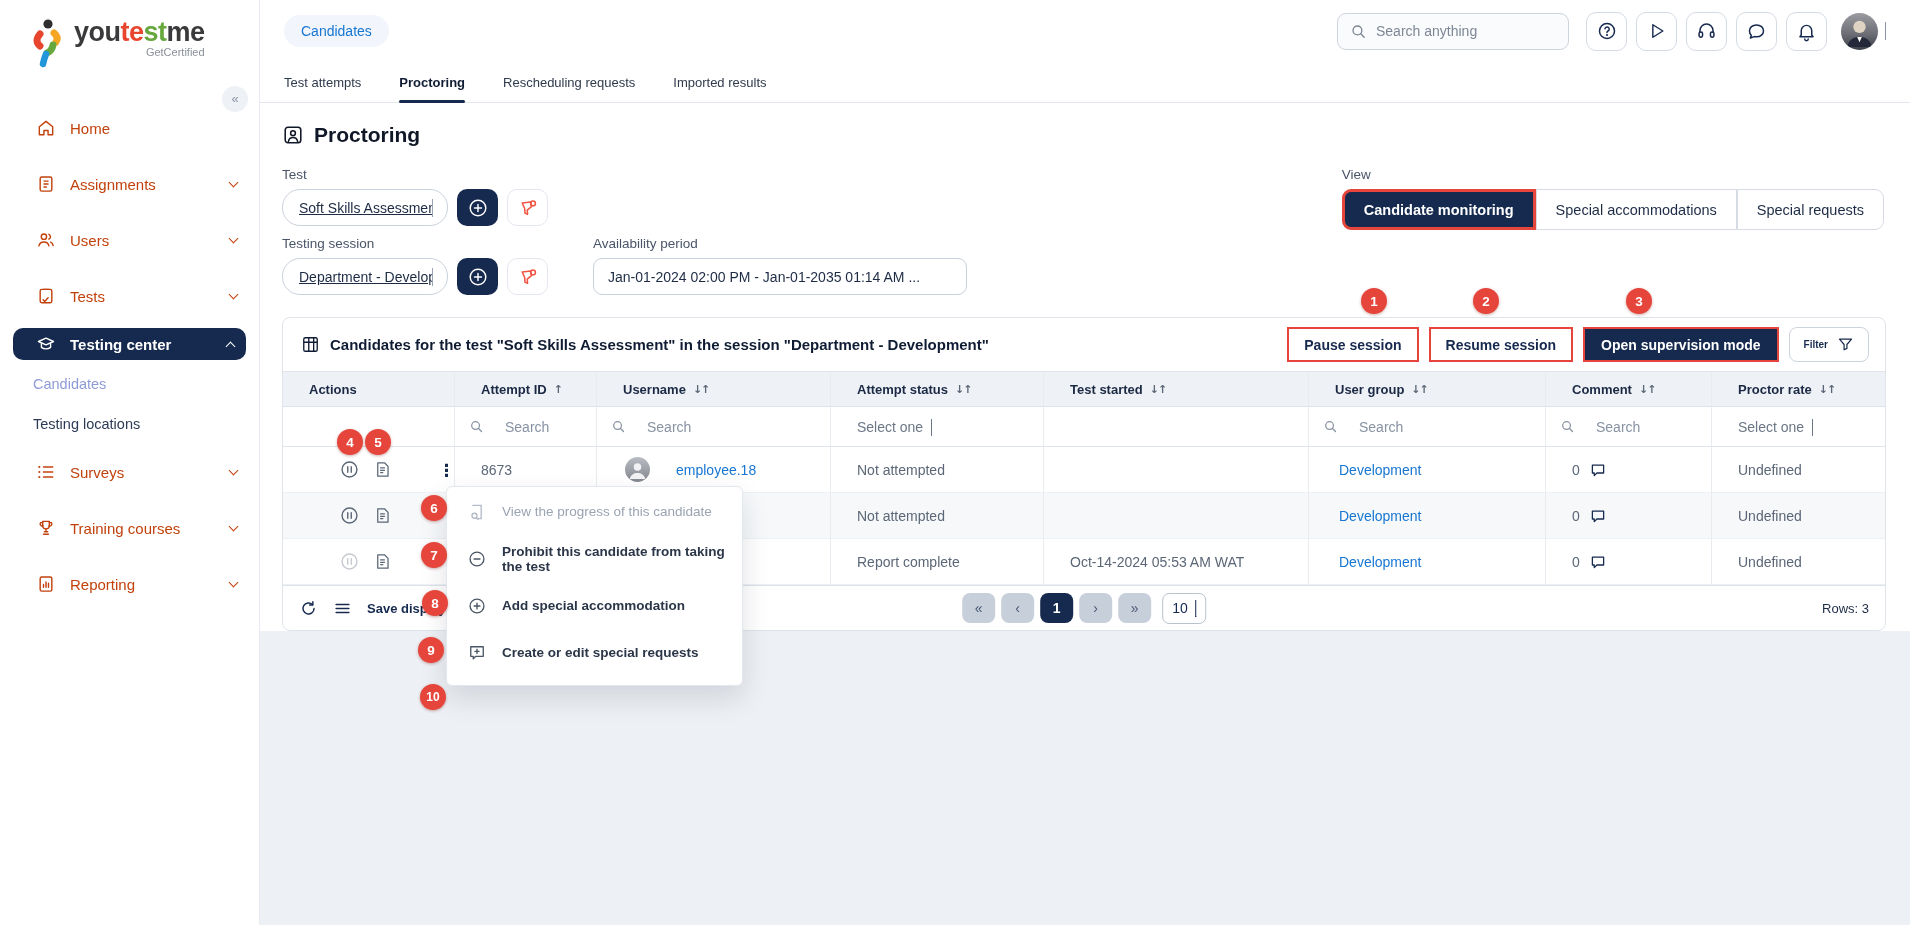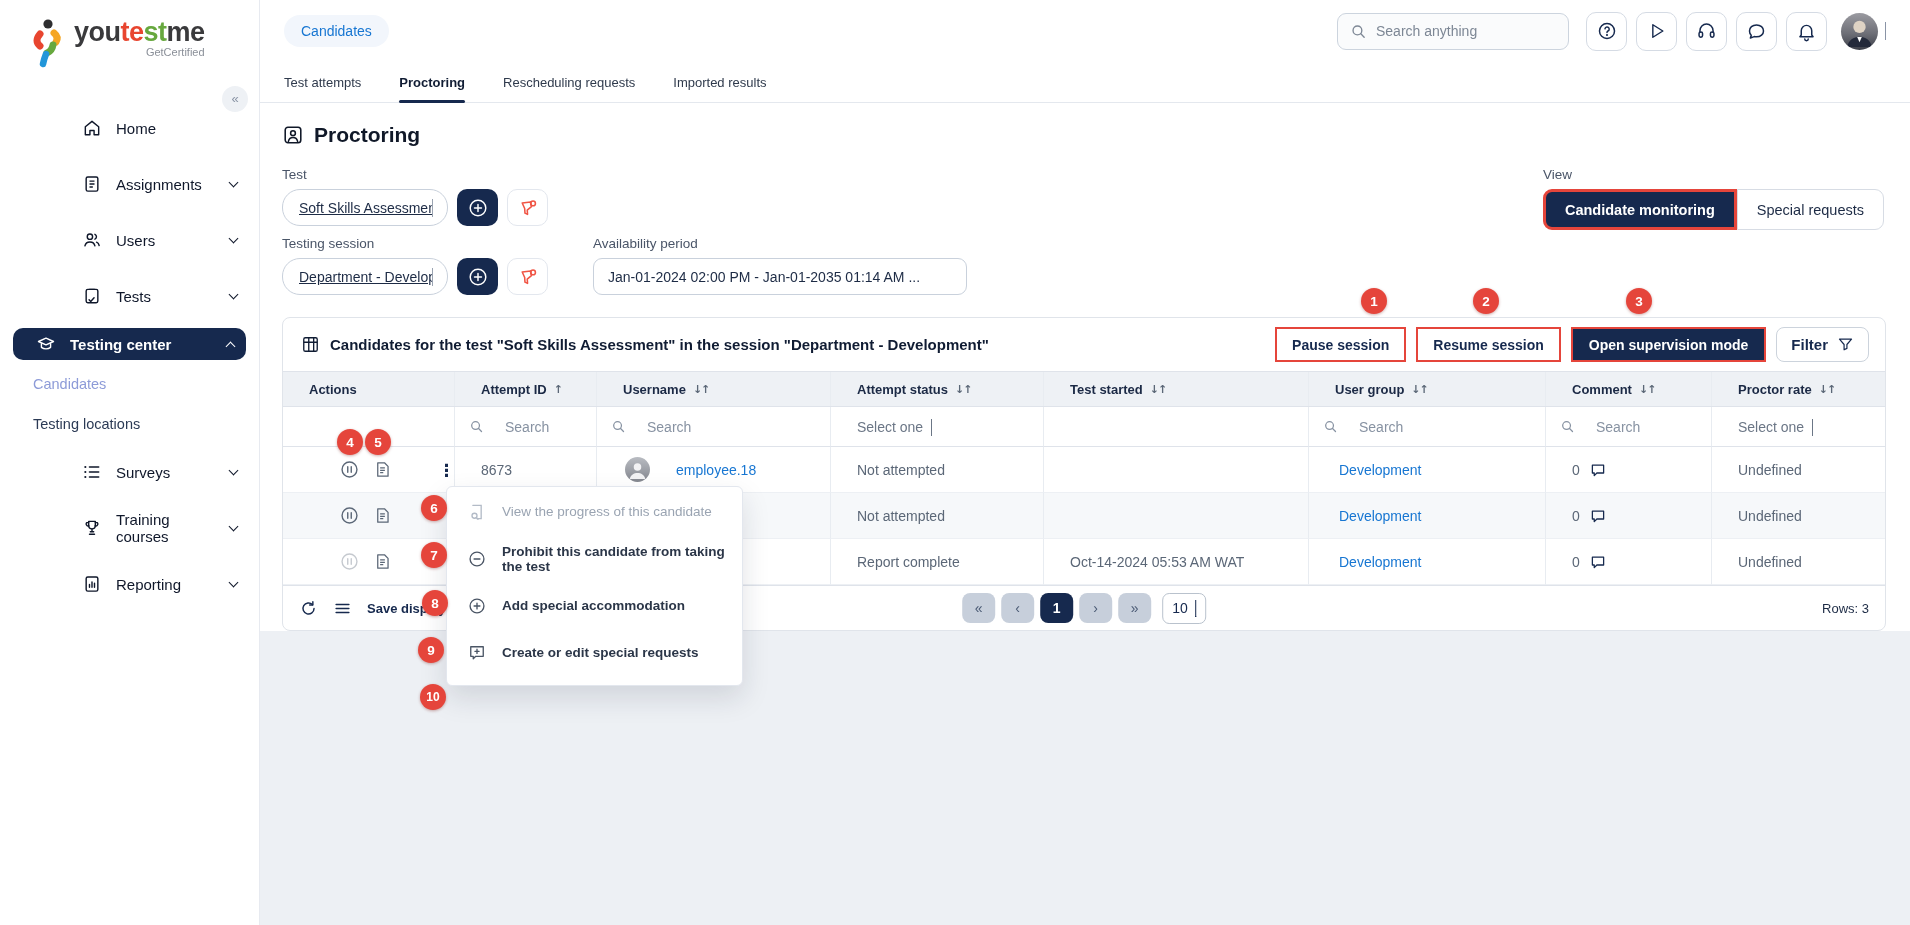--- a/index.html
+++ b/index.html
@@ -8,21 +8,21 @@
 
   
   .sidebar { position:relative; width:260px; flex:0 0 260px; background:#fff; border-right:1px solid #e7eaf0; }
   .logo-row { display:flex; align-items:flex-start; gap:8px; padding:18px 12px 6px 28px; }
   .logo-text { display:flex; flex-direction:column; }
   .logo-word { font-size:27px; font-weight:700; letter-spacing:-0.5px; line-height:1.1; }
   .lg-dark { color:#3a3a3c; } .lg-red { color:#e8452f; } .lg-green { color:#67a83e; }
   .logo-tag { font-size:11px; color:#8a8f98; align-self:flex-end; margin-top:-2px; }
   .collapse-btn { position:absolute; left:222px; top:86px; width:26px; height:26px; border-radius:50%; background:#eef1f5; border:none; color:#8a94a6; font-size:13px; line-height:26px; text-align:center; cursor:pointer; }
   .nav { margin-top:24px; }
-  .nav-item { display:flex; align-items:center; gap:14px; height:56px; padding:0 22px 0 36px; font-size:15px; color:#0f172a; cursor:pointer;margin-left:46px; }
+  .nav-item { display:flex; align-items:center; gap:14px; height:56px; padding:0 22px 0 36px; font-size:15px; color:#c2410c; cursor:pointer; }
   .nav-item .nv-ic { display:flex; width:20px; height:20px; flex:0 0 20px; }
   .nav-item .chev-box { margin-left:auto; display:flex; }
   .nav-item.active { background:#16294e; color:#fff; border-radius:10px; margin:4px 13px; height:32px; padding:0 12px 0 23px; font-weight:700; }
   .sub-item { display:flex; align-items:center; height:40px; padding-left:33px; font-size:14.5px; color:#2b3a55; cursor:pointer; }
   .sub-item.active { color:#8d9bd8; }
   .chev { width:7px; height:7px; border-right:1.7px solid currentColor; border-bottom:1.7px solid currentColor; transform:rotate(45deg); margin-top:-3px; }
   .chev.up { transform:rotate(-135deg); margin-top:4px; }
 
   
   .main { flex:1; display:flex; flex-direction:column; min-width:0; }
@@ -62,21 +62,21 @@
   .seg-btn:last-child { border-radius:0 9px 9px 0; }
   .seg-btn.selected { background:#16294e; color:#fff; font-weight:700; border:3px solid #e5453b; }
 
   
   .card { position:relative; margin-top:22px; border:1px solid #e0e4ea; border-radius:8px; background:#fff; }
   .card-title-row { display:flex; align-items:center; gap:10px; height:53px; padding:0 16px 0 18px; }
   .card-title { font-size:15px; font-weight:700; color:#101c33; }
   .title-btns { margin-left:auto; display:flex; align-items:center; gap:10px; }
   .btn-red-outline { height:35px; padding:0 15px; background:#fff; border:2px solid #e5453b; font-size:14px; font-weight:600; color:#16294e; cursor:pointer; font-family:inherit; }
   .btn-supervision { height:35px; padding:0 16px; background:#16294e; border:2px solid #e5453b; font-size:14px; font-weight:700; color:#fff; cursor:pointer; font-family:inherit; }
-  .btn-filter { height:35px; padding:0 14px; background:#fff; border:1px solid #ccd3dc; border-radius:8px; font-size:15px; font-weight:600; color:#16294e; display:flex; align-items:center; gap:9px; cursor:pointer; font-family:inherit; }
+  .btn-filter { height:35px; padding:0 14px; background:#fff; border:1px solid #ccd3dc; border-radius:8px; font-size:10px; font-weight:600; color:#16294e; display:flex; align-items:center; gap:9px; cursor:pointer; font-family:inherit; }
 
   .trow { display:grid; grid-template-columns:172px 142px 234px 213px 265px 237px 166px 1fr; }
   .tcell { border-right:1px solid #e8ecf1; display:flex; align-items:center; justify-content:flex-start; min-width:0;padding-left:26px; }
   .tcell:last-child { border-right:none; }
   .thead { background:#eef1f5; border-top:1px solid #dfe3ea; border-bottom:1px solid #dfe3ea; }
   .thead .tcell { height:34px; font-size:13px; font-weight:700; color:#1b2945; gap:7px; }
   .sort { font-size:11px; color:#5b6777; letter-spacing:-1px; font-family:"DejaVu Sans",sans-serif; }
   .frow .tcell { height:40px; border-bottom:1px solid #dfe3ea; }
   .cell-search { justify-content:flex-start; padding-left:14px; gap:21px; color:#8792a2; }
   .cell-search input { border:none; outline:none; background:transparent; font-size:14px; width:80%; color:#3c4656; font-family:inherit; }
@@ -386,20 +386,21 @@
               <div class="f-label">Availability period</div>
               <div class="avail-input">Jan-01-2024 02:00 PM - Jan-01-2035 01:14 AM ...</div>
             </div>
           </div>
         </div>
 
         <div class="view-block">
           <div class="f-label">View</div>
           <div class="seg">
             <button class="seg-btn selected">Candidate monitoring</button>
+            <button class="seg-btn">Special accommodations</button>
             <button class="seg-btn">Special requests</button>
           </div>
         </div>
       </div>
 
       <section class="card">
 
         <div class="card-title-row">
           <span>
             <svg width="19" height="19" viewBox="0 0 24 24" fill="none" stroke="#101c33" stroke-width="1.7">

